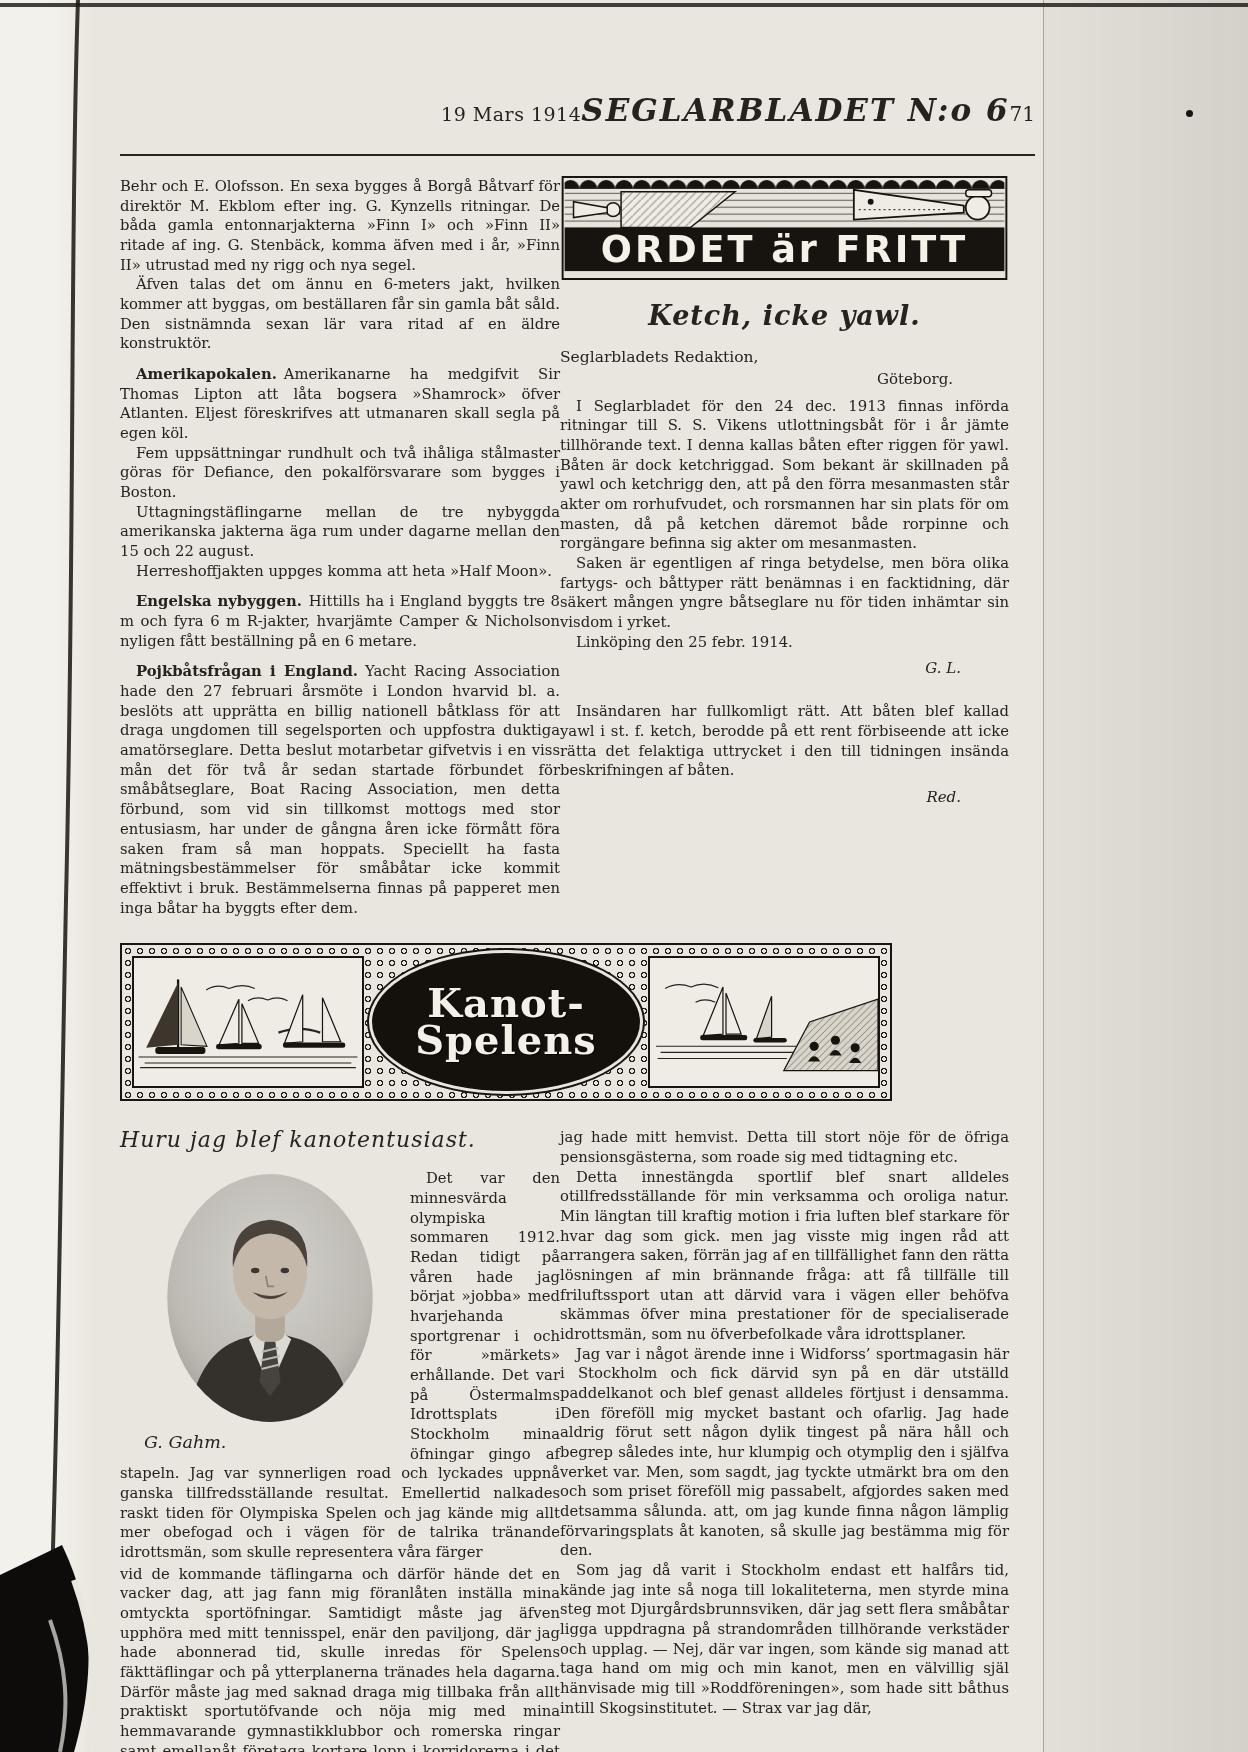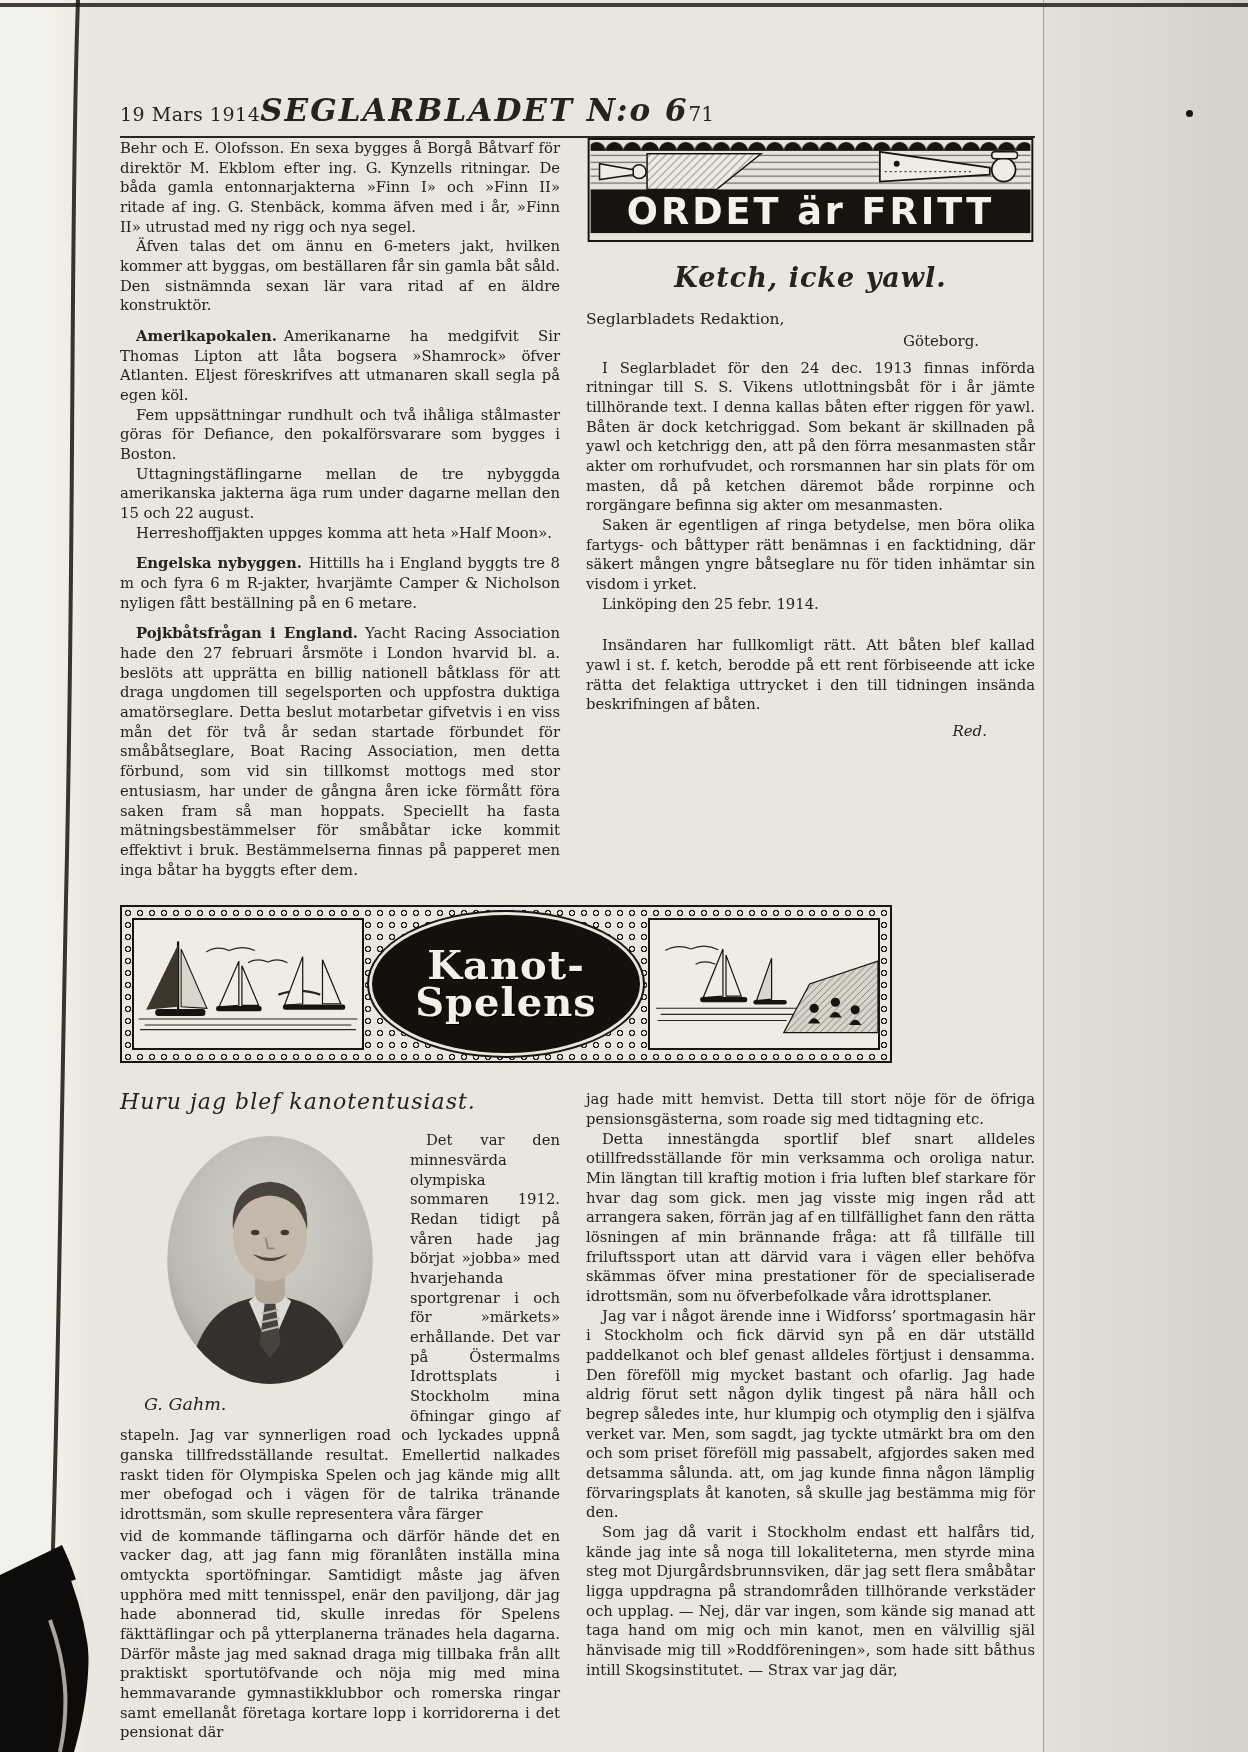--- a/index.html
+++ b/index.html
@@ -18,28 +18,28 @@
   .top-scan-line { position:absolute; top:3px; left:0; right:0; height:4px; background:#17140f; opacity:.8; }
   .right-edge-strip { position:absolute; top:0; right:0; bottom:0; width:205px;
     background:linear-gradient(90deg, rgba(40,35,25,.03), rgba(40,35,25,.11));
     border-left:1px solid rgba(70,62,50,.30); }
   .ink-dot { position:absolute; left:1186px; top:110px; width:7px; height:7px; border-radius:50%; background:#17140f; }
   .left-curl { position:absolute; left:0; top:0; }
 
   .content { position:absolute; left:120px; top:92px; width:915px; }
 
   
-  .masthead { display:flex; align-items:baseline; justify-content:flex-start;
-    border-bottom:2px solid #2a261f; padding-bottom:8px; }
+  .masthead { display:flex; align-items:baseline; justify-content:flex-end;
+    border-bottom:2px solid #2a261f; padding-bottom:26px; }
   .masthead .date { font-size:19px; letter-spacing:.5px; }
   .masthead .title { font-size:31px; font-style:italic; font-weight:bold; letter-spacing:2px; }
   .masthead .pageno { font-size:20px; }
 
   
-  .cols { display:flex; gap:26px; }
+  .cols { display:flex; margin-top:20px; }
   .col-l { width:440px; }
   .col-r { width:449px; }
 
   p { margin:0; font-size:14.8px; line-height:1.33; text-align:justify; }
   .ind { text-indent:16px; }
   .sec { margin-top:11px; }
   .lead { font-weight:bold; margin-right:7px; }
 
   
   .ordet-banner { width:449px; height:104px; display:block; }
@@ -149,20 +149,21 @@
           <rect x="3" y="52" width="444" height="44" fill="#17130e"></rect>
           <text x="225" y="87" text-anchor="middle" font-family="DejaVu Sans, sans-serif" font-size="37" font-weight="bold" letter-spacing="3" fill="#f4f1e9">ORDET är FRITT</text>
         </svg>
 
         <h2 class="ketch-title">Ketch, icke yawl.</h2>
         <p class="salutation">Seglarbladets Redaktion,</p>
         <p class="salutation-place">Göteborg.</p>
         <p class="ind">I Seglarbladet för den 24 dec. 1913 finnas införda ritningar till S. S. Vikens utlottningsbåt för i år jämte tillhörande text.  I denna kallas båten efter riggen för yawl. Båten är dock ketchriggad.  Som bekant är skillnaden på yawl och ketchrigg den, att på den förra mesanmasten står akter om rorhufvudet, och rorsmannen har sin plats för om masten, då på ketchen däremot både rorpinne och rorgängare befinna sig akter om mesanmasten.</p>
         <p class="ind">Saken är egentligen af ringa betydelse, men böra olika fartygs- och båttyper rätt benämnas i en facktidning, där säkert mången yngre båtseglare nu för tiden inhämtar sin visdom i yrket.</p>
         <p class="ind">Linköping den 25 febr. 1914.</p>
+        <p class="sig">G. L.</p>
         <p class="ind reply">Insändaren har fullkomligt rätt.  Att båten blef kallad yawl i st. f. ketch, berodde på ett rent förbiseende att icke rätta det felaktiga uttrycket i den till tidningen insända beskrifningen af båten.</p>
         <p class="sig">Red.</p>
       </div>
     </div>
 
     <div class="kanot-banner">
 
       <div class="kanot-panel">
         <svg viewBox="0 0 300 128">
           <rect width="300" height="128" fill="#efece5"></rect>

